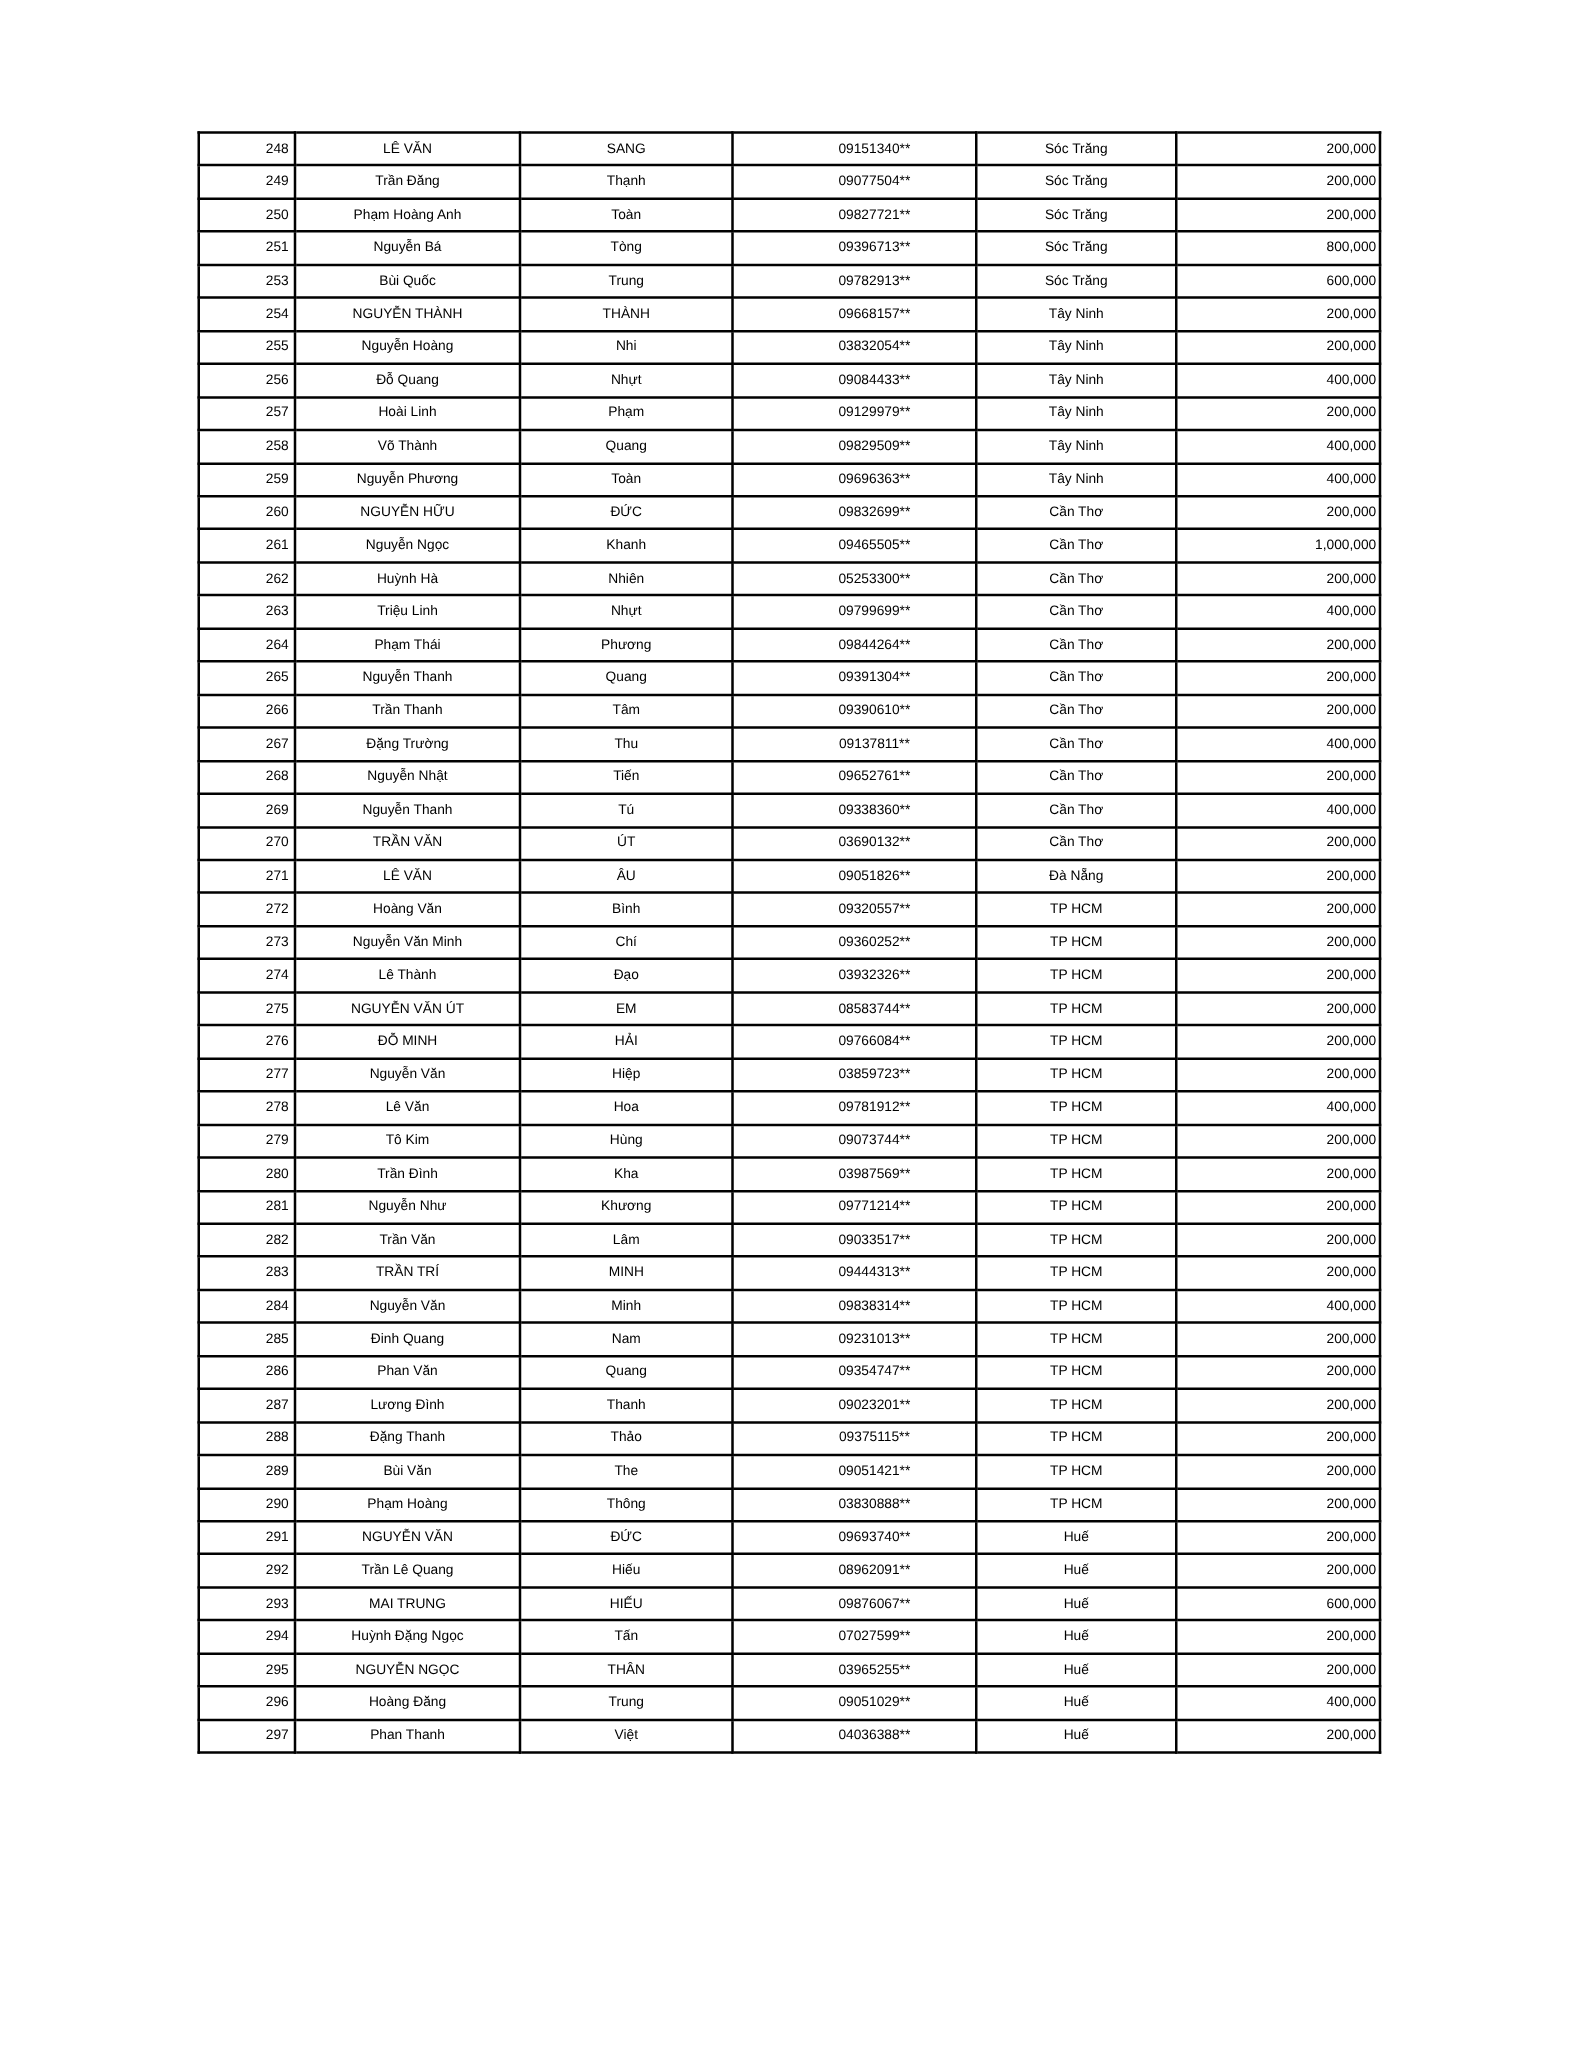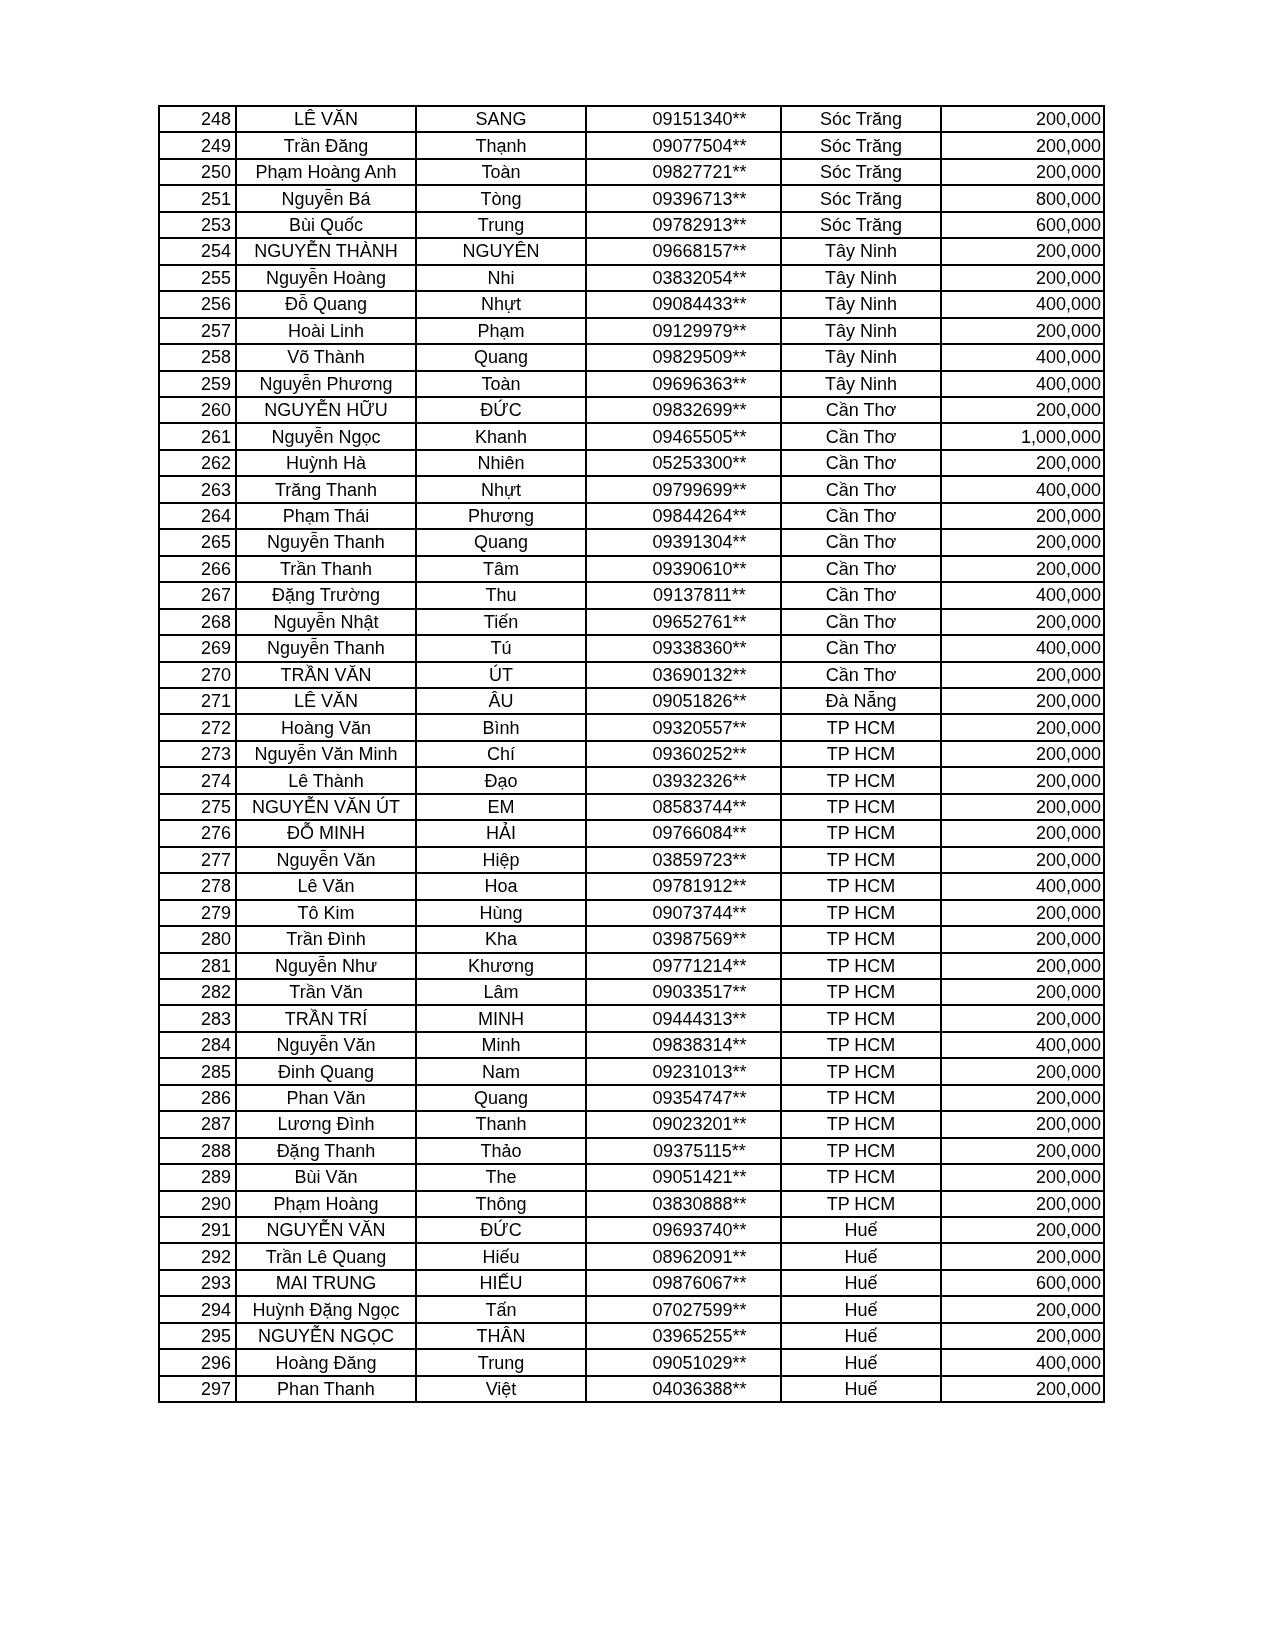--- a/index.html
+++ b/index.html
@@ -16,21 +16,21 @@
     color: #000000;
     overflow: hidden;
   }
   table.donor-table {
     position: absolute;
     left: 158px;
     top: 105px;
     width: 945px;
     border-collapse: collapse;
     table-layout: fixed;
-    font-size: 18px;
+    font-size: 11px;
     color: #000000;
   }
   table.donor-table tr {
     height: 26.46px;
   }
   table.donor-table td {
     border: 2px solid #000000;
     padding: 0;
     text-align: center;
     vertical-align: middle;
@@ -101,21 +101,21 @@
           <td class="no">253</td>
           <td class="first_name">Bùi Quốc</td>
           <td class="last_name">Trung</td>
           <td class="phone">09782913**</td>
           <td class="province">Sóc Trăng</td>
           <td class="amount">600,000</td>
         </tr>
         <tr>
           <td class="no">254</td>
           <td class="first_name">NGUYỄN THÀNH</td>
-          <td class="last_name">NGUYÊN</td>
+          <td class="last_name">THÀNH</td>
           <td class="phone">09668157**</td>
           <td class="province">Tây Ninh</td>
           <td class="amount">200,000</td>
         </tr>
         <tr>
           <td class="no">255</td>
           <td class="first_name">Nguyễn Hoàng</td>
           <td class="last_name">Nhi</td>
           <td class="phone">03832054**</td>
           <td class="province">Tây Ninh</td>
@@ -172,21 +172,21 @@
         <tr>
           <td class="no">262</td>
           <td class="first_name">Huỳnh Hà</td>
           <td class="last_name">Nhiên</td>
           <td class="phone">05253300**</td>
           <td class="province">Cần Thơ</td>
           <td class="amount">200,000</td>
         </tr>
         <tr>
           <td class="no">263</td>
-          <td class="first_name">Trăng Thanh</td>
+          <td class="first_name">Triệu Linh</td>
           <td class="last_name">Nhựt</td>
           <td class="phone">09799699**</td>
           <td class="province">Cần Thơ</td>
           <td class="amount">400,000</td>
         </tr>
         <tr>
           <td class="no">264</td>
           <td class="first_name">Phạm Thái</td>
           <td class="last_name">Phương</td>
           <td class="phone">09844264**</td>

